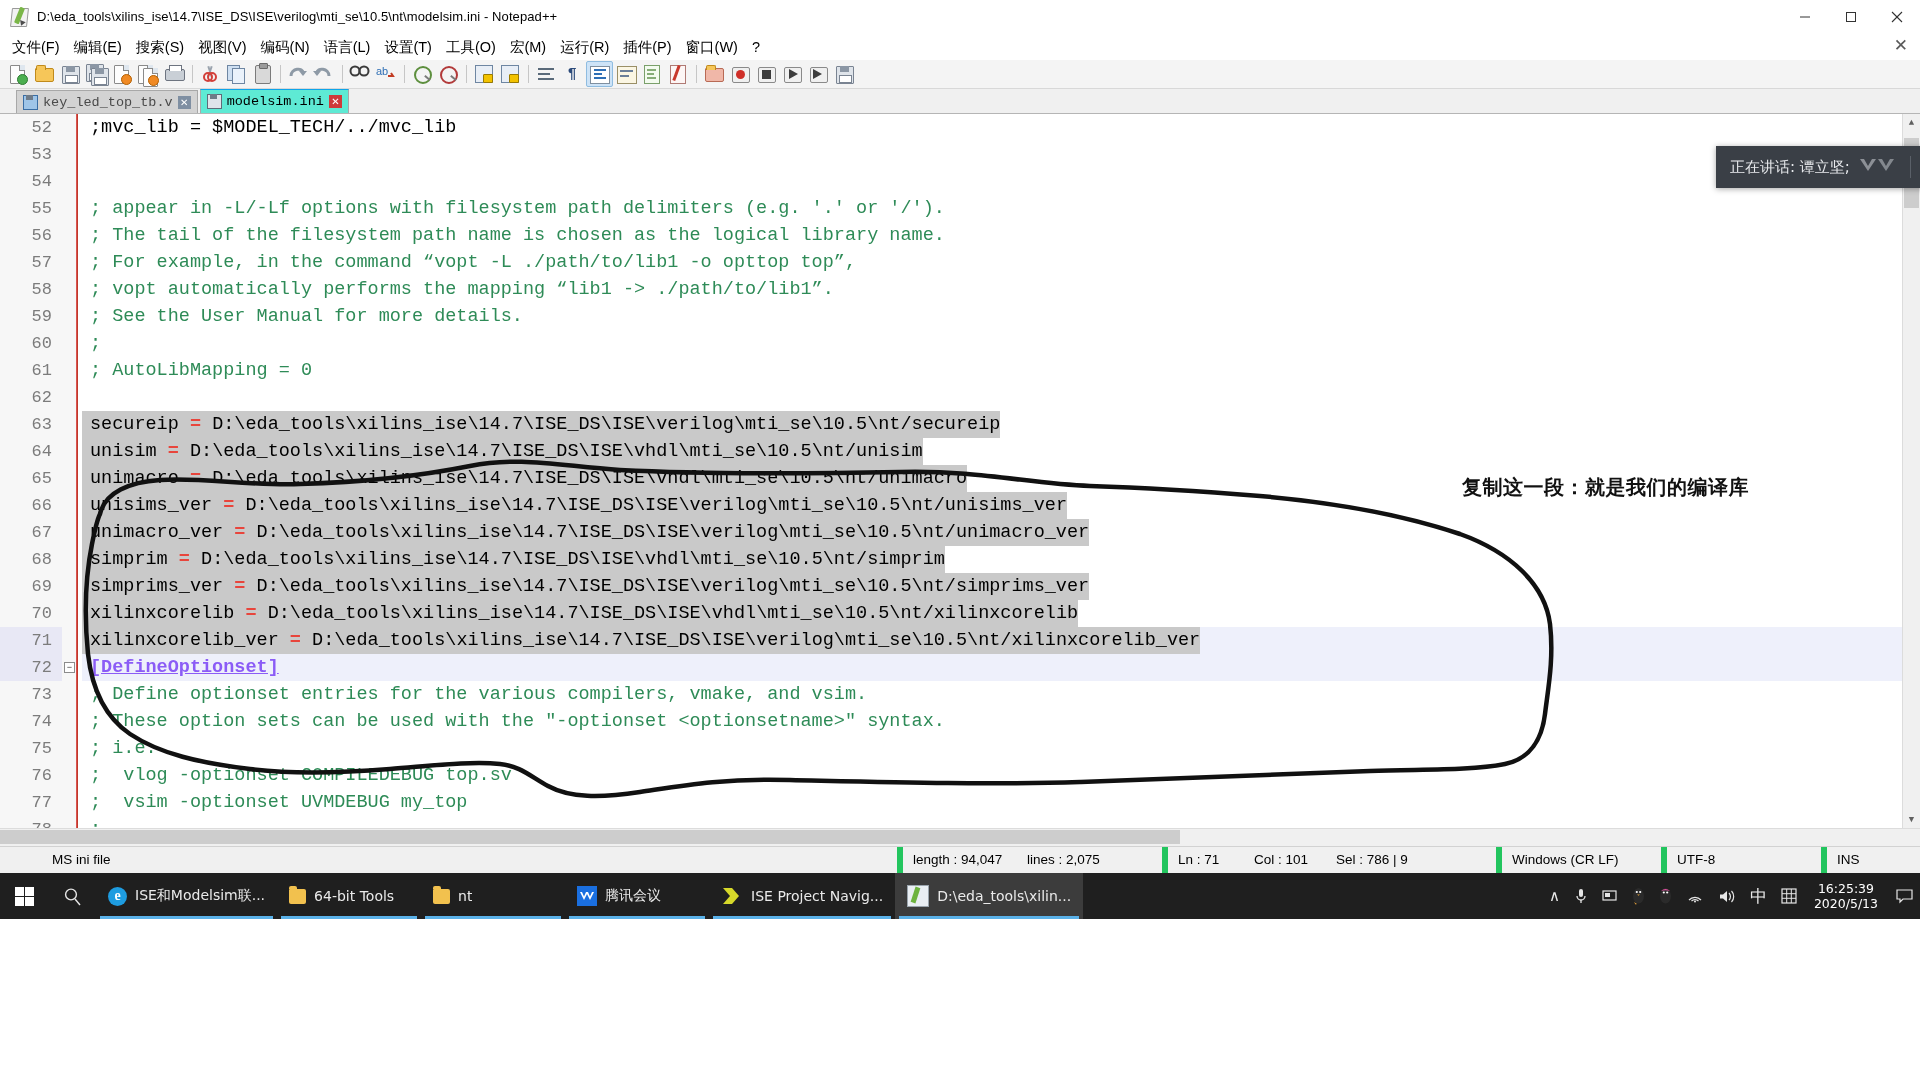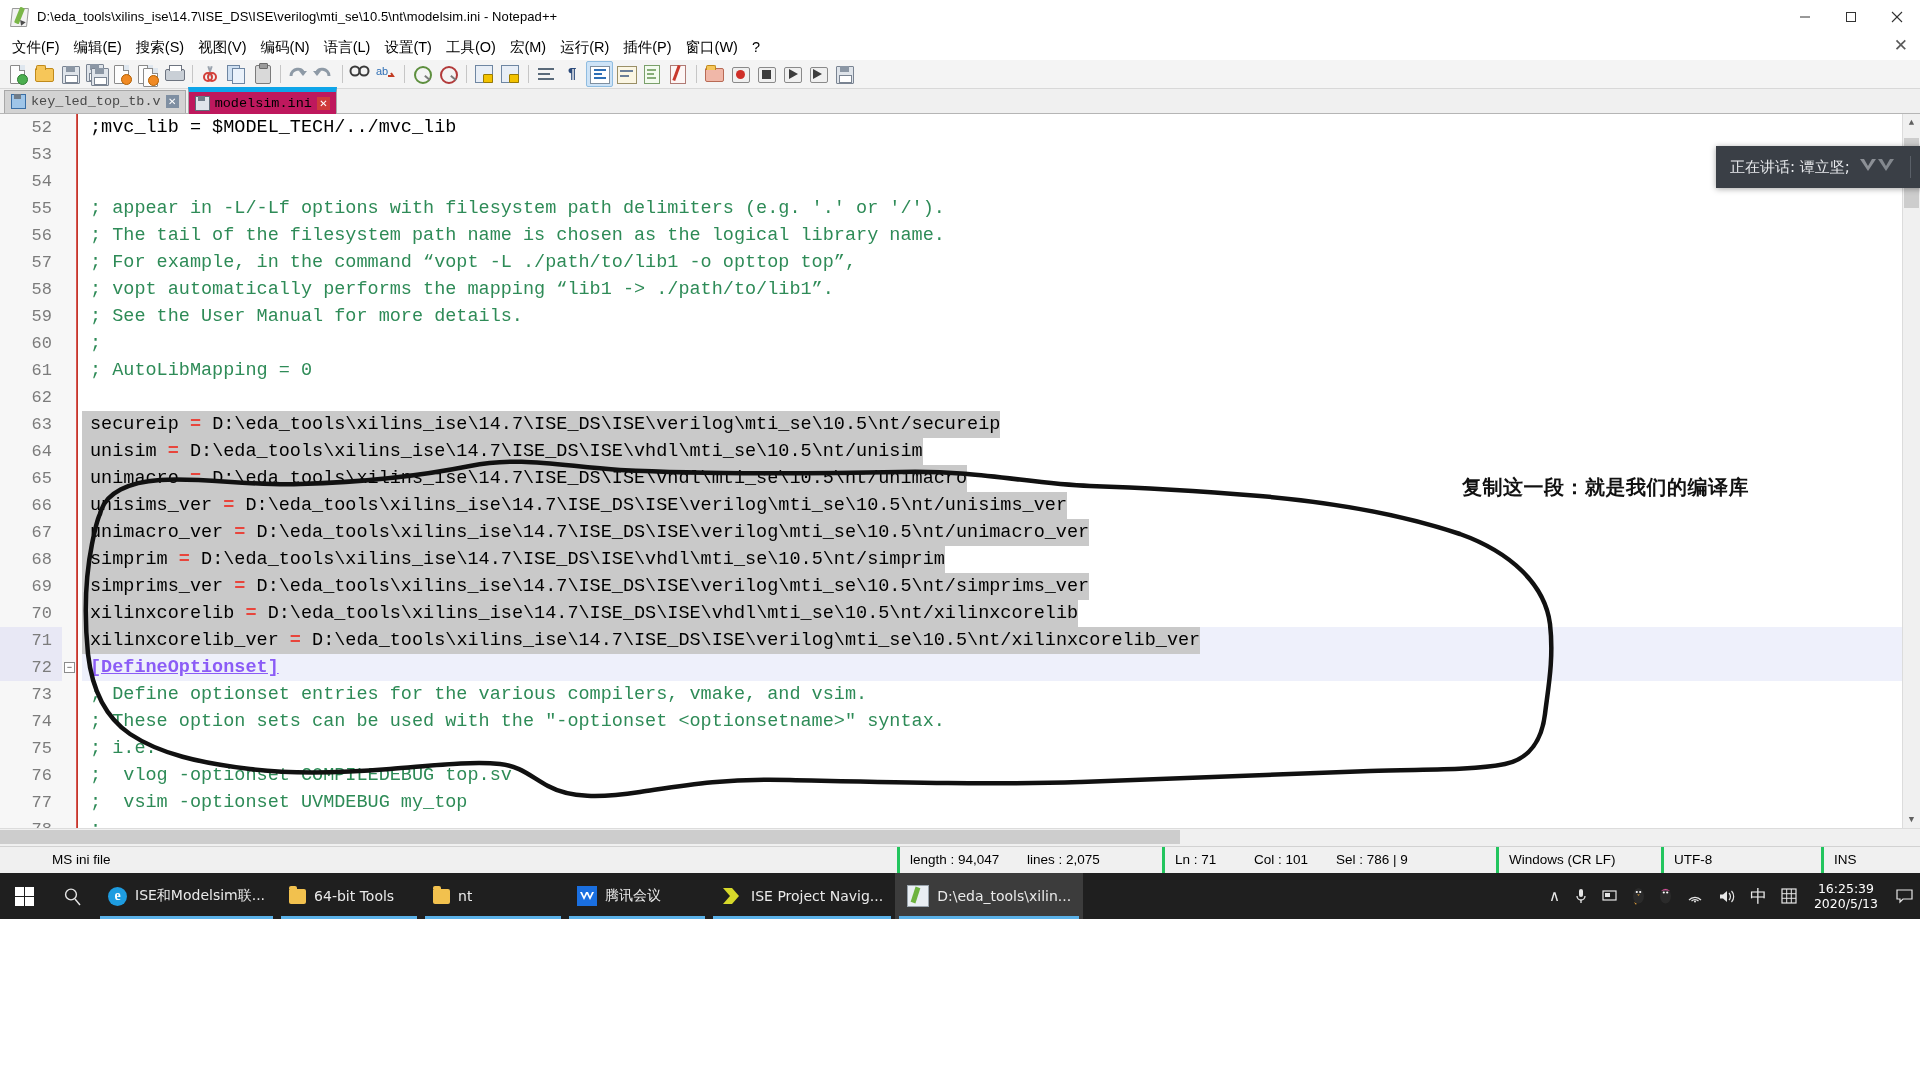--- a/index.html
+++ b/index.html
@@ -99,30 +99,30 @@
   .tb .greendoc{position:absolute;left:4px;top:3px;width:14px;height:17px;background:#f3fbef;border:1px solid #7aa06a;}
   .tb .greendoc i{position:absolute;left:2px;height:2px;background:#86ad77;}
   .tb .penred{position:absolute;left:9px;top:3px;width:3px;height:16px;background:#c9392c;transform:rotate(20deg);}
   .tb .macro{position:absolute;left:4px;top:5px;width:16px;height:14px;background:#f0f0f0;border:1px solid #8a8a8a;border-radius:2px;}
   .tb .dot{position:absolute;left:8px;top:8px;width:9px;height:9px;border-radius:50%;background:#cf2f28;}
   .tb .tri{position:absolute;left:9px;top:7px;width:0;height:0;border-top:5px solid transparent;border-bottom:5px solid transparent;border-left:9px solid #3c3c3c;}
   .tb .sq{position:absolute;left:8px;top:8px;width:9px;height:9px;background:#3c3c3c;}
 
   
   .tabbar{
-    height:24px;background:#f0f0f0;display:flex;align-items:center;
-    padding-left:4px;border-bottom:1px solid #b5b5b5;position:relative;
+    height:24px;background:#f0f0f0;display:flex;align-items:flex-end;
+    padding-left:16px;border-bottom:1px solid #b5b5b5;position:relative;
   }
   .tab{
     height:22px;display:flex;align-items:center;gap:5px;padding:0 6px 0 6px;
     font-size:13.5px;font-family:"Liberation Mono", monospace;
     border:1px solid #a8a8a8;border-bottom:none;margin-right:2px;position:relative;
   }
   .tab.inactive{background:#d3d3d3;color:#4a4a4a;}
-  .tab.active{background:#be185d;color:#000;border-top:5px solid #0ea5e9;height:23px;}
+  .tab.active{background:#5eead4;color:#000;border-top:1px solid #0ea5e9;height:23px;}
   .tab .tab-ico{width:13px;height:13px;background:#dfe4ea;border:1px solid #5f6b78;position:relative;flex:0 0 auto;}
   .tab .tab-ico::before{content:"";position:absolute;left:2px;top:-1px;width:7px;height:5px;background:#6f7b88;}
   .tab .tab-ico.blue{background:#9fc5e8;border-color:#3a6ea5;}
   .tab .tab-close{
     width:13px;height:13px;background:#cf3a3a;color:#fff;font-size:10px;line-height:13px;
     text-align:center;font-family:"Liberation Sans",sans-serif;flex:0 0 auto;
   }
   .tab.inactive .tab-close{background:#7f8fa2;}
 
   
@@ -185,21 +185,21 @@
   .meeting .mlogo{margin-left:8px;opacity:.55;}
   .meeting .mdiv{width:1px;height:22px;background:#5a6068;margin-left:10px;}
   .meeting .mback{margin-left:12px;color:#cfd3d8;font-size:19px;line-height:18px;}
 
   
   .statusbar{
     height:26px;background:#f0f0f0;border-top:1px solid #d2d2d2;display:flex;align-items:center;
     font-size:13.5px;color:#000;position:relative;padding-left:42px;
   }
   .sb{padding:0 10px;height:26px;line-height:26px;white-space:nowrap;box-sizing:border-box;}
-  .sb.b{border-left:3px solid #22c55e;}
+  .sb.b{border-left:6px solid #22c55e;}
 
   
   .taskbar{
     height:46px;background:#1f1f1f;display:flex;align-items:center;position:relative;
   }
   .tb-start{width:48px;height:46px;display:flex;align-items:center;justify-content:center;}
   .winlogo{width:19px;height:19px;display:grid;grid-template-columns:9px 9px;grid-template-rows:9px 9px;gap:1px;}
   .winlogo i{background:#ffffff;display:block;}
   .tb-search{width:48px;height:46px;display:flex;align-items:center;justify-content:center;}
   .tk{

